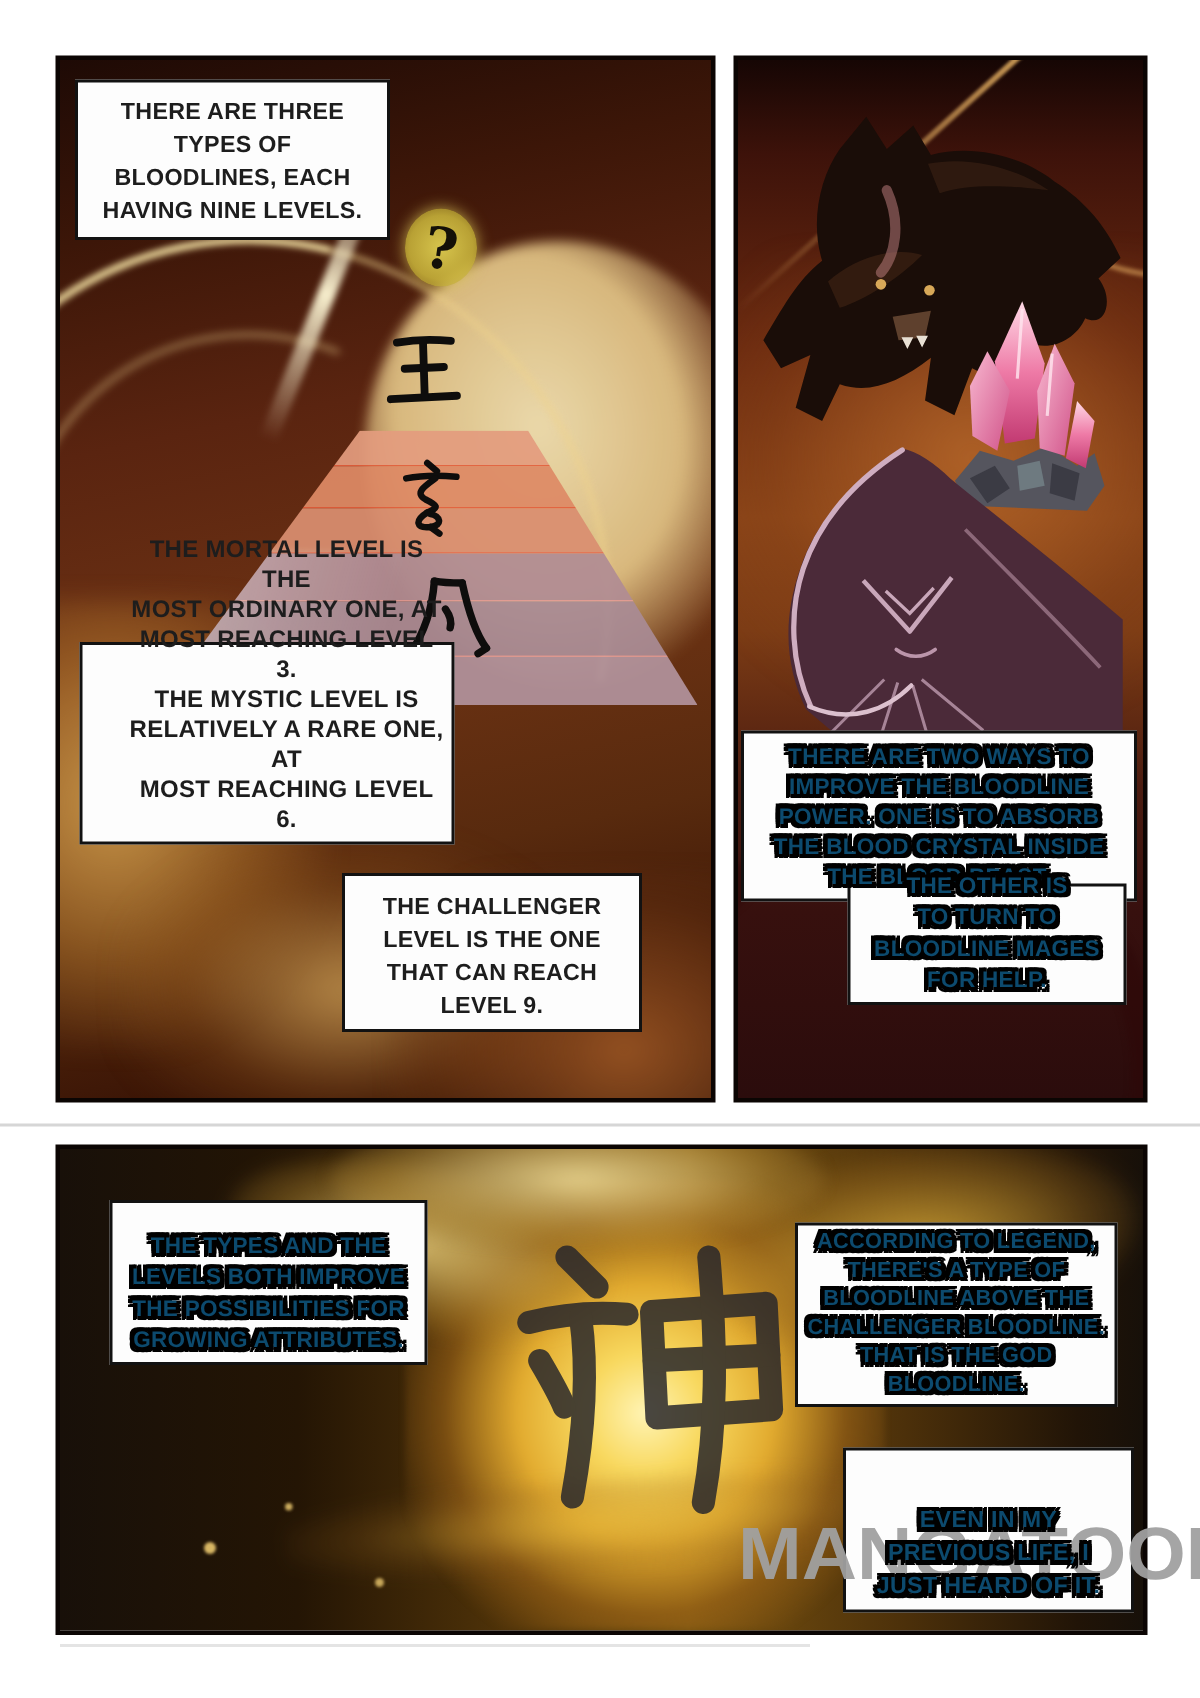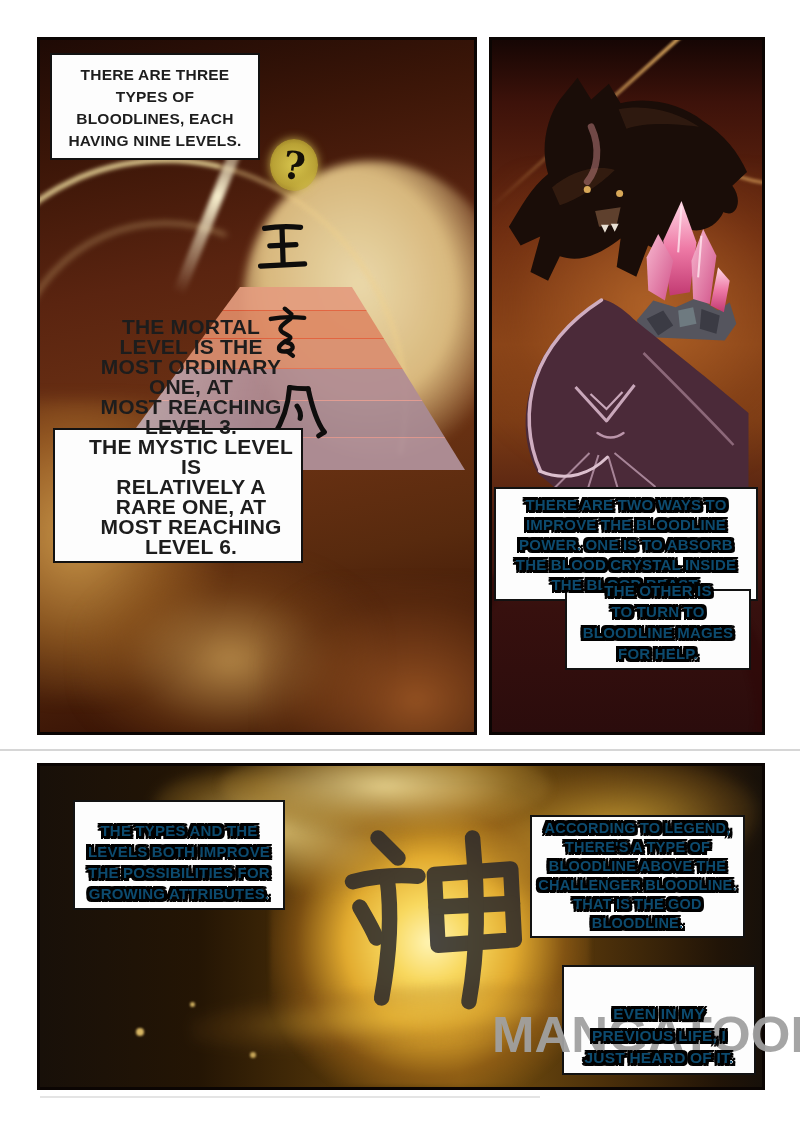--- a/index.html
+++ b/index.html
@@ -104,26 +104,32 @@
       </g>
     </svg>
 
     <div class="bubble" style="left:10px;top:13px;width:210px;height:107px;padding:6px;">
       <p class="bubble-text plain" style="font-size:15.5px;line-height:22px;">THERE ARE THREE
 TYPES OF
 BLOODLINES, EACH
 HAVING NINE LEVELS.</p>
     </div>
     <div class="bubble" style="left:13px;top:388px;width:250px;height:135px;padding:4px;">
-      <p class="bubble-text plain" style="font-size:21px;line-height:20px;margin-left:26px;">THE MORTAL LEVEL IS THE
+      <p class="bubble-text plain" style="font-size:16px;line-height:20px;margin-left:26px;">THE MORTAL LEVEL IS THE
 MOST ORDINARY ONE, AT
 MOST REACHING LEVEL 3.
 THE MYSTIC LEVEL IS
 RELATIVELY A RARE ONE, AT
 MOST REACHING LEVEL 6.</p>
+    </div>
+    <div class="bubble" style="left:188px;top:542px;width:200px;height:106px;padding:4px;">
+      <p class="bubble-text plain" style="font-size:15.5px;line-height:22px;">THE CHALLENGER
+LEVEL IS THE ONE
+THAT CAN REACH
+LEVEL 9.</p>
     </div>
   </div>
 
   <div class="panel" style="left:489px;top:37px;width:276px;height:698px;
               background:linear-gradient(180deg,#160604 0%,#3d120a 9%,#6b2a10 28%,#8a4418 44%,#7c3c15 55%,#4c1c10 70%,#37100e 82%,#2b0c0c 100%);">
     <div class="abs" style="left:-20px;top:130px;width:320px;height:300px;
                 background:radial-gradient(ellipse at 55% 45%,rgba(190,110,45,.75) 0%,rgba(140,70,25,.3) 55%,rgba(80,30,10,0) 80%);
                 filter:blur(8px);"></div>
     <div class="abs" style="left:205px;top:-20px;width:4px;height:280px;
                 background:linear-gradient(180deg,rgba(235,180,100,.9),rgba(200,140,70,0));

